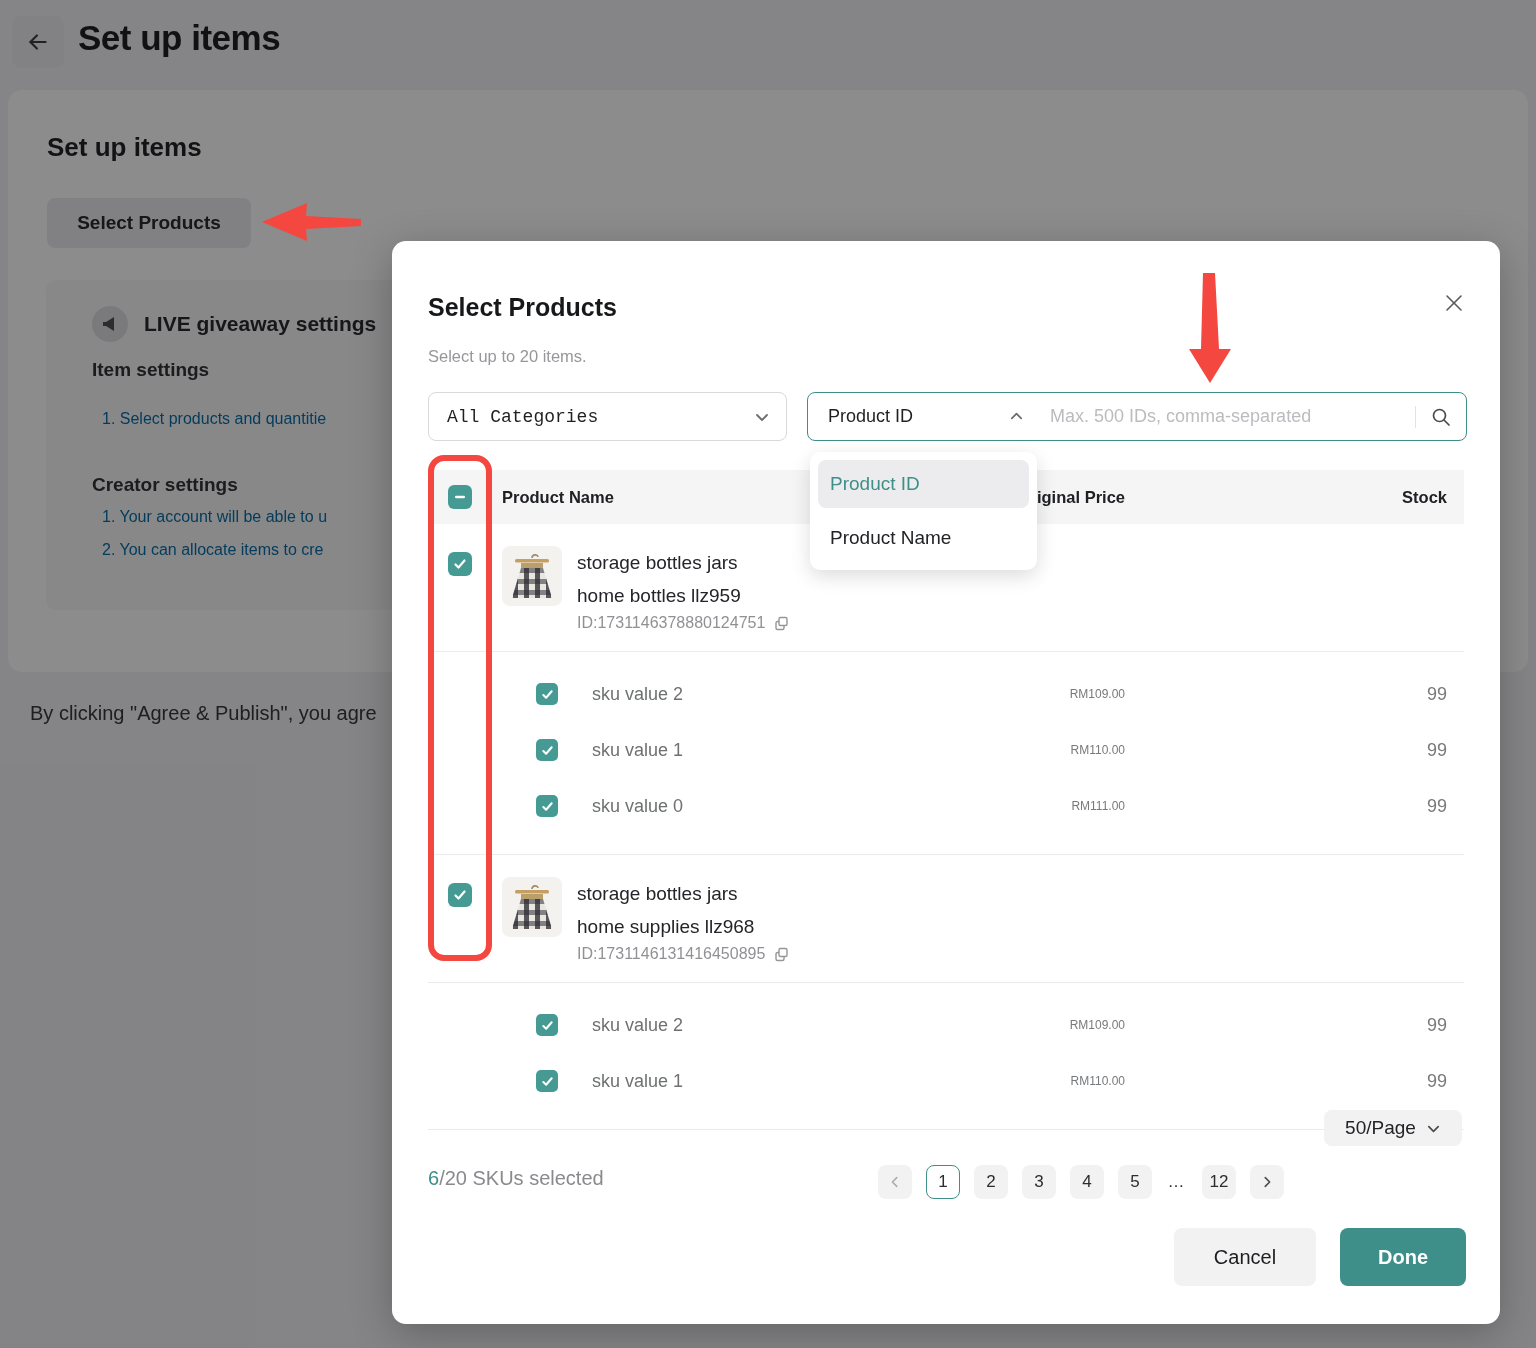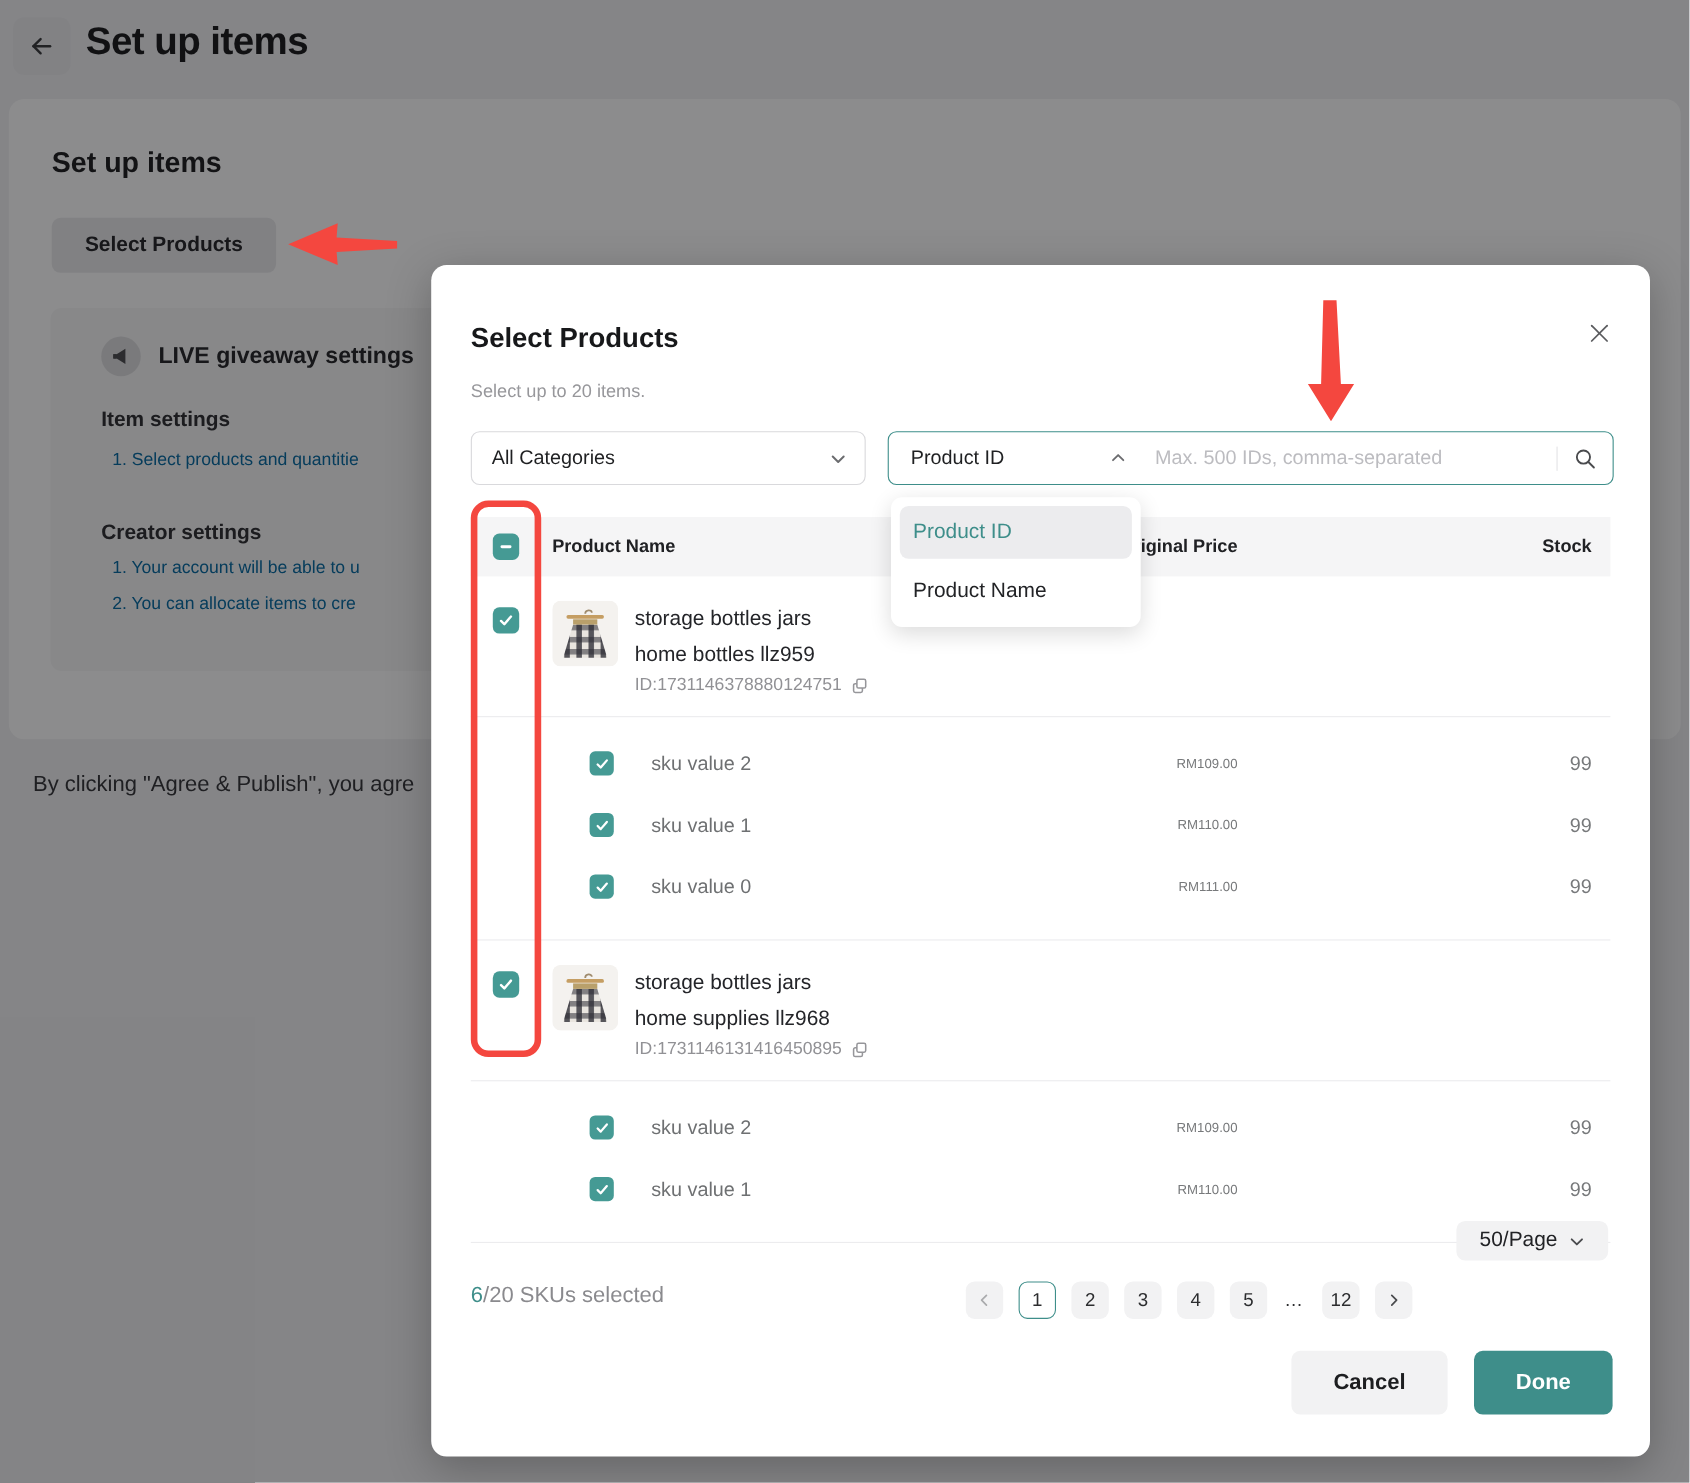--- a/index.html
+++ b/index.html
@@ -24,21 +24,21 @@
 
   
   .overlay{position:absolute;inset:0;background:rgba(10,10,12,0.47);z-index:5;}
 
   
   .modal{position:absolute;left:392px;top:241px;width:1108px;height:1083px;background:#ffffff;border-radius:14px;z-index:10;box-shadow:0 10px 40px rgba(0,0,0,.25);}
   .modal-title{position:absolute;left:36px;top:52px;font-size:25px;font-weight:700;color:#17181a;}
   .modal-close{position:absolute;left:1048px;top:48px;width:28px;height:28px;border:none;background:transparent;cursor:pointer;display:flex;align-items:center;justify-content:center;}
   .modal-subtitle{position:absolute;left:36px;top:106px;font-size:16.5px;color:#97979b;}
 
-  .category-select{position:absolute;left:36px;top:151px;width:359px;height:49px;border:1px solid #d9d9dc;border-radius:8px;background:#fff;display:flex;align-items:center;padding:0 16px 0 18px;cursor:pointer;}
+  .category-select{position:absolute;left:36px;top:151px;width:359px;height:49px;border:1px solid #d9d9dc;border-radius:8px;background:#fff;display:flex;align-items:center;padding:0 16px 0 18px;cursor:pointer;font-family:Liberation Mono, monospace;}
   .category-select .val{font-size:18px;color:#1f2022;flex:1;}
 
   .search-combo{position:absolute;left:415px;top:151px;width:660px;height:49px;border:1.5px solid var(--accent);border-radius:8px;background:#fff;display:flex;align-items:center;padding:0 14px 0 20px;}
   .search-type{font-size:18px;color:#1f2022;margin-right:96px;}
   .search-placeholder{font-size:18px;color:#bcbcc0;flex:1;}
   .search-sep{width:1px;height:22px;background:#e3e3e6;margin-right:14px;}
 
   .type-dropdown{position:absolute;left:418px;top:211px;width:227px;background:#fff;border-radius:10px;box-shadow:0 6px 20px rgba(0,0,0,.14);padding:8px;z-index:20;}
   .type-option{height:48px;border-radius:8px;display:flex;align-items:center;padding:0 12px;font-size:19px;color:#222326;cursor:pointer;}
   .type-option.selected{background:#ececee;color:var(--accent);}
@@ -69,21 +69,21 @@
   .cbx.small{width:22px;height:22px;border-radius:5px;}
 
   
   .sel-count{position:absolute;left:36px;top:926px;font-size:20px;color:#8a8a8e;}
   .sel-count b{color:var(--accent);font-weight:400;}
   .pager{position:absolute;left:486px;top:924px;display:flex;align-items:center;gap:14px;}
   .pg-btn{min-width:34px;height:34px;border:none;border-radius:8px;background:#f2f2f3;font-family:inherit;font-size:17px;color:#2c2d2f;display:flex;align-items:center;justify-content:center;cursor:pointer;padding:0 6px;}
   .pg-btn.current{background:#fff;border:1.5px solid var(--accent);}
   .pg-ellipsis{width:22px;text-align:center;font-size:17px;color:#2c2d2f;letter-spacing:2px;}
   .page-size{position:absolute;left:932px;top:869px;width:138px;height:36px;border:none;border-radius:8px;background:#f2f2f3;display:flex;align-items:center;justify-content:center;gap:10px;font-size:19px;color:#222326;cursor:pointer;}
-  .cancel-btn{position:absolute;left:782px;top:987px;width:142px;height:58px;border:none;border-radius:8px;background:#f2f2f3;font-family:inherit;font-size:20px;font-weight:700;color:#1d1e20;cursor:pointer;}
+  .cancel-btn{position:absolute;left:782px;top:987px;width:142px;height:58px;border:none;border-radius:8px;background:#f2f2f3;font-family:inherit;font-size:20px;font-weight:400;color:#1d1e20;cursor:pointer;}
   .done-btn{position:absolute;left:948px;top:987px;width:126px;height:58px;border:none;border-radius:8px;background:var(--accent);font-family:inherit;font-size:20px;font-weight:600;color:#ffffff;cursor:pointer;}
 
   
   .anno-rect{position:absolute;left:428px;top:455px;width:64px;height:506px;border:6px solid var(--red);border-radius:16px;z-index:30;pointer-events:none;}
   .anno-svg{position:absolute;left:0;top:0;width:1536px;height:1348px;z-index:30;pointer-events:none;}
 </style>
 </head>
 <body>
 
 <svg width="0" height="0" style="position:absolute">
@@ -114,21 +114,21 @@
     <div class="giveaway-panel">
       <div class="giveaway-head">
         <span class="megaphone-wrap">
           <svg width="20" height="20" viewBox="0 0 20 20">
               <path d="M3 8h3l8-5v14l-8-5H3z" fill="#4a4b4e"></path>
               <rect x="3" y="8" width="3" height="4" fill="#4a4b4e"></rect>
             </svg>
         </span>
         <span class="giveaway-title">LIVE giveaway settings</span>
       </div>
-      <div class="gw-subhead" style="top:91px;">Item settings</div>
+      <div class="gw-subhead" style="top:79px;">Item settings</div>
       <div class="gw-line" style="top:130px;">1. Select products and quantitie</div>
       <div class="gw-subhead" style="top:194px;">Creator settings</div>
       <div class="gw-line" style="top:228px;">1. Your account will be able to u</div>
       <div class="gw-line" style="top:261px;">2. You can allocate items to cre</div>
     </div>
   </div>
 
   <div class="agree-text">By clicking "Agree &amp; Publish", you agre</div>
 </div>
 

